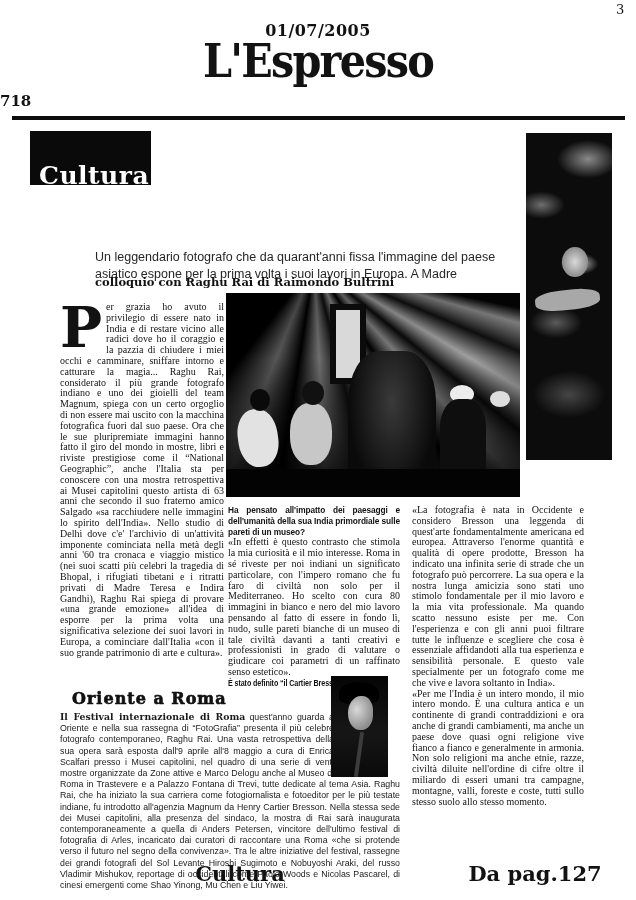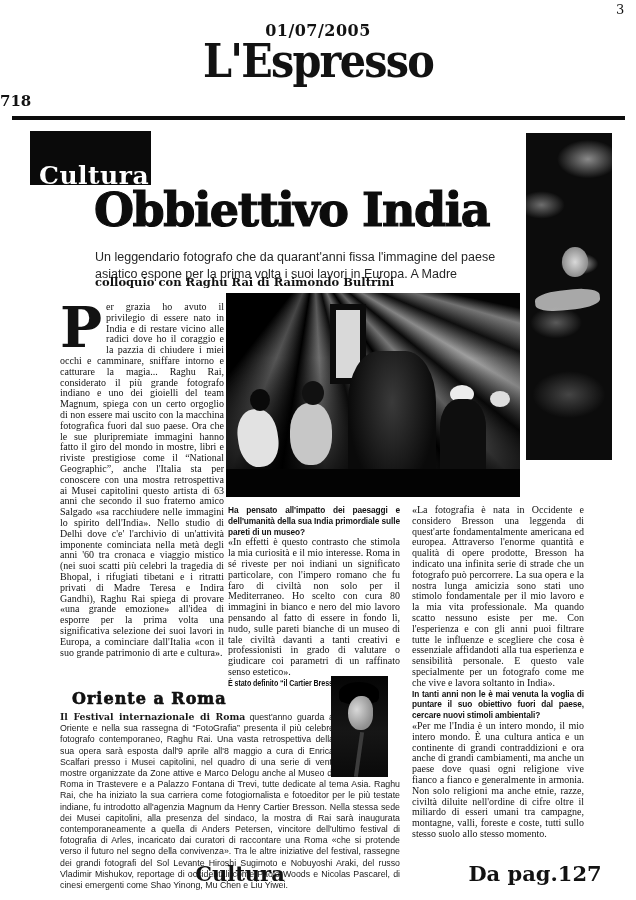--- a/index.html
+++ b/index.html
@@ -100,21 +100,20 @@
   <div class="pagenum">3</div>
   <div class="m-date">01/07/2005</div>
   <div class="m-logo">L'Espresso</div>
   <div class="m-issue">718</div>
   <div class="m-rule"></div>
 
   <div class="section-box">
     <span>Cultura</span>
   </div>
 
-  <h1 class="headline">Obbiettivo India</h1>
   <p class="standfirst">Un leggendario fotografo che da quarant'anni fissa l'immagine del paese asiatico espone per la prima volta i suoi lavori in Europa. A Madre</p>
   <p class="byline">colloquio con Raghu Rai di Raimondo Bultrini</p>
 
   <div class="photo-strip">
     <div class="strip-arm"></div>
     <div class="strip-face"></div>
   </div>
 
   <div class="photo-main">
     <div class="pm-board"></div>
@@ -134,21 +133,20 @@
   </div>
 
   <div class="col col2">
     <p class="q">Ha pensato all'impatto dei paesaggi e dell'umanità della sua India primordiale sulle pareti di un museo?</p>
     <p class="a">«In effetti è questo contrasto che stimola la mia curiosità e il mio interesse. Roma in sé riveste per noi indiani un significato particolare, con l'impero romano che fu faro di civiltà non solo per il Mediterraneo. Ho scelto con cura 80 immagini in bianco e nero del mio lavoro pensando al fatto di essere in fondo lì, nudo, sulle pareti bianche di un museo di tale civiltà davanti a tanti creativi e professionisti in grado di valutare o giudicare coi parametri di un raffinato senso estetico».</p>
     <p class="q"><span class="squeeze">È stato definito “il Cartier Bresson indiano”. Si</span></p>
   </div>
 
   <div class="col col3">
     <p class="a">«La fotografia è nata in Occidente e considero Bresson una leggenda di quest'arte fondamentalmente americana ed europea. Attraverso l'enorme quantità e qualità di opere prodotte, Bresson ha indicato una infinita serie di strade che un fotografo può percorrere. La sua opera e la nostra lunga amicizia sono stati uno stimolo fondamentale per il mio lavoro e la mia vita professionale. Ma quando scatto nessuno esiste per me. Con l'esperienza e con gli anni puoi filtrare tutte le influenze e scegliere che cosa è essenziale affidandoti alla tua esperienza e sensibilità personale. E questo vale specialmente per un fotografo come me che vive e lavora soltanto in India».</p>
-    <p class="q">In tanti anni non le è mai venuta la voglia di puntare il suo obiettivo fuori dal paese, cercare nuovi stimoli ambientali?</p>
     <p class="a">«Per me l'India è un intero mondo, il mio intero mondo. È una cultura antica e un continente di grandi contraddizioni e ora anche di grandi cambiamenti, ma anche un paese dove quasi ogni religione vive fianco a fianco e generalmente in armonia. Non solo religioni ma anche etnie, razze, civiltà diluite nell'ordine di cifre oltre il miliardo di esseri umani tra campagne, montagne, valli, foreste e coste, tutti sullo stesso suolo allo stesso momento.</p>
   </div>
 
   <h2 class="box-title">Oriente a Roma</h2>
   <div class="box-body">
     <span class="box-spacer"></span><span class="box-lead">Il Festival internazionale di Roma</span><span>quest'anno guarda a Oriente e nella sua rassegna di “FotoGrafia” presenta il più celebre fotografo contemporaneo, Raghu Rai. Una vasta retrospettiva della sua opera sarà esposta dall'9 aprile all'8 maggio a cura di Enrica Scalfari presso i Musei capitolini, nel quadro di una serie di venti mostre organizzate da Zone attive e Marco Delogu anche al Museo di Roma in Trastevere e a Palazzo Fontana di Trevi, tutte dedicate al tema Asia. Raghu Rai, che ha iniziato la sua carriera come fotogiornalista e fotoeditor per le più testate indiane, fu introdotto all'agenzia Magnum da Henry Cartier Bresson. Nella stessa sede dei Musei capitolini, alla presenza del sindaco, la mostra di Rai sarà inaugurata contemporaneamente a quella di Anders Petersen, vincitore dell'ultimo festival di fotografia di Arles, incaricato dai curatori di raccontare una Roma «che si protende verso il futuro nel segno della convivenza». Tra le altre iniziative del festival, rassegne dei grandi fotografi del Sol Levante Hiroshi Sugimoto e Nobuyoshi Araki, del russo Vladimir Mishukov, reportage di occidentali come Paolo Woods e Nicolas Pascarel, di cinesi emergenti come Shao Yinong, Mu Chen e Liu Yiwei.</span>
   </div>
 
   <div class="photo-portrait">
     <div class="pp-hair"></div>

